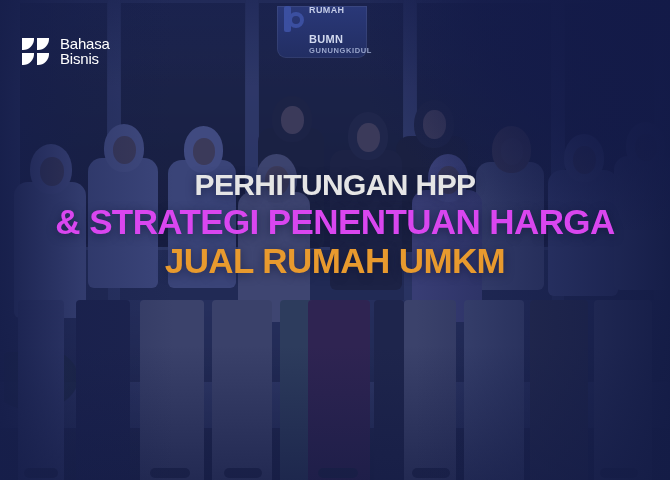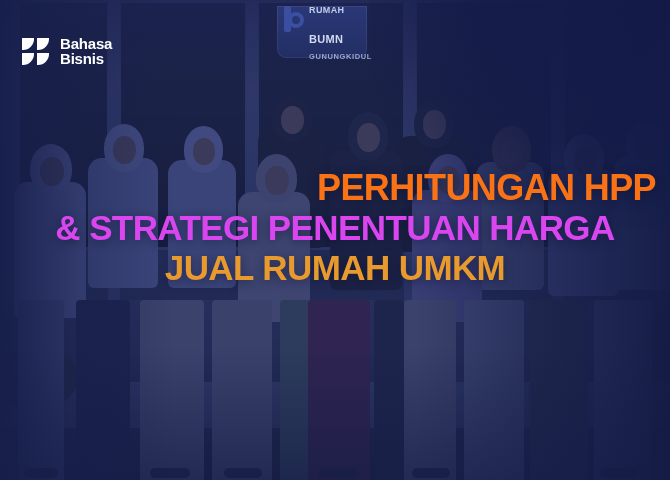--- a/index.html
+++ b/index.html
@@ -93,21 +93,21 @@
   .brand-mark{
     display:grid;grid-template-columns:12px 12px;grid-template-rows:12px 12px;
     gap:3px;
   }
   .brand-mark i{display:block;width:12px;height:12px;background:#ffffff;}
   .brand-mark i.q1{border-radius:0 0 11px 0;}
   .brand-mark i.q2{border-radius:0 0 11px 0;}
   .brand-mark i.q3{border-radius:0 0 11px 0;}
   .brand-mark i.q4{border-radius:0 0 11px 0;}
   .brand-text{
-    color:#fff;font-weight:bold;font-size:15px;line-height:1.02;
+    color:#fff;font-weight:normal;font-size:15px;line-height:1.02;
     letter-spacing:-.2px;
   }
   .brand-text span{display:block;}
 
   
   .sign{
     position:absolute;left:277px;top:6px;width:90px;height:52px;
     background:linear-gradient(180deg,#2a3878 0%,#222e63 100%);
     border-radius:0 0 9px 9px;
     display:flex;gap:5px;
@@ -124,38 +124,38 @@
     background:#3b4fa0;border-radius:2px;
   }
   .sign-logo .bowl{
     position:absolute;left:4px;top:6px;width:16px;height:16px;
     border:4px solid #3b4fa0;border-radius:50%;
     box-sizing:border-box;
   }
   .sign-txt{line-height:1;}
   .sign-txt .l1{color:#c3cbe6;font-size:9px;font-weight:bold;letter-spacing:.4px;}
   .sign-txt .l2{color:#d2d9ef;font-size:11px;font-weight:bold;letter-spacing:.3px;margin-top:19px;}
-  .sign-txt .l3{color:#9aa6cc;font-size:7.5px;font-weight:bold;letter-spacing:.6px;margin-top:8px;}
+  .sign-txt .l3{color:#9aa6cc;font-size:7.5px;font-weight:bold;letter-spacing:.6px;margin-top:2px;}
 
   
   .title{
     position:absolute;left:0;right:0;top:168px;
     text-align:center;
     z-index:50;
     padding:0 14px;
     box-sizing:border-box;
   }
   .title .ln{
     display:block;
     font-weight:bold;
     letter-spacing:-0.6px;
     line-height:1.12;
     text-shadow:0 2px 10px rgba(12,18,50,.55);
   }
-  .title .ln1{color:#f97316;font-size:36px;text-align:right;}
+  .title .ln1{color:#e5e5e5;font-size:30px;}
   .title .ln2{color:#d946ef;font-size:35px;}
   .title .ln3{color:#e89a2e;font-size:35px;}
 </style>
 </head>
 <body>
 
 <div id="stage">
 
   <div class="photo">
 

